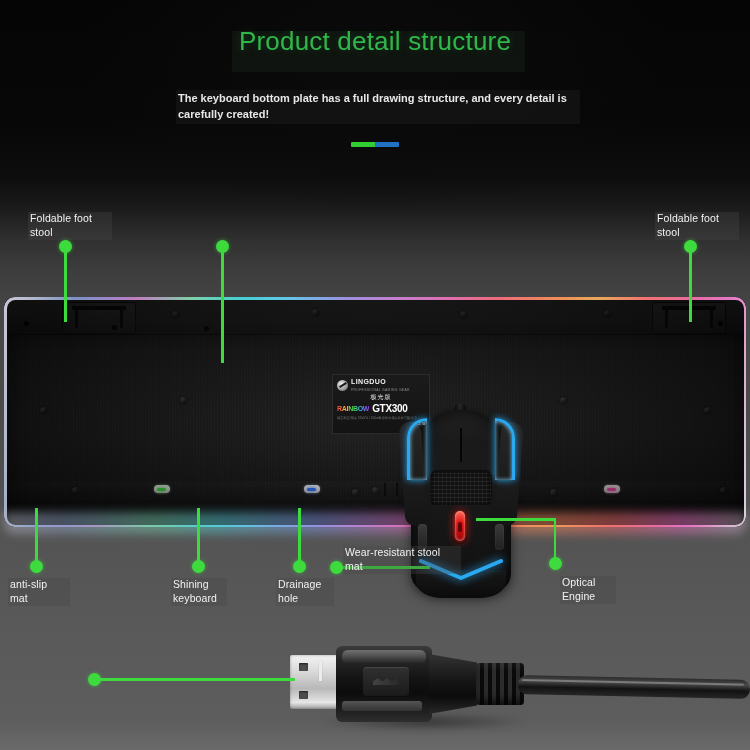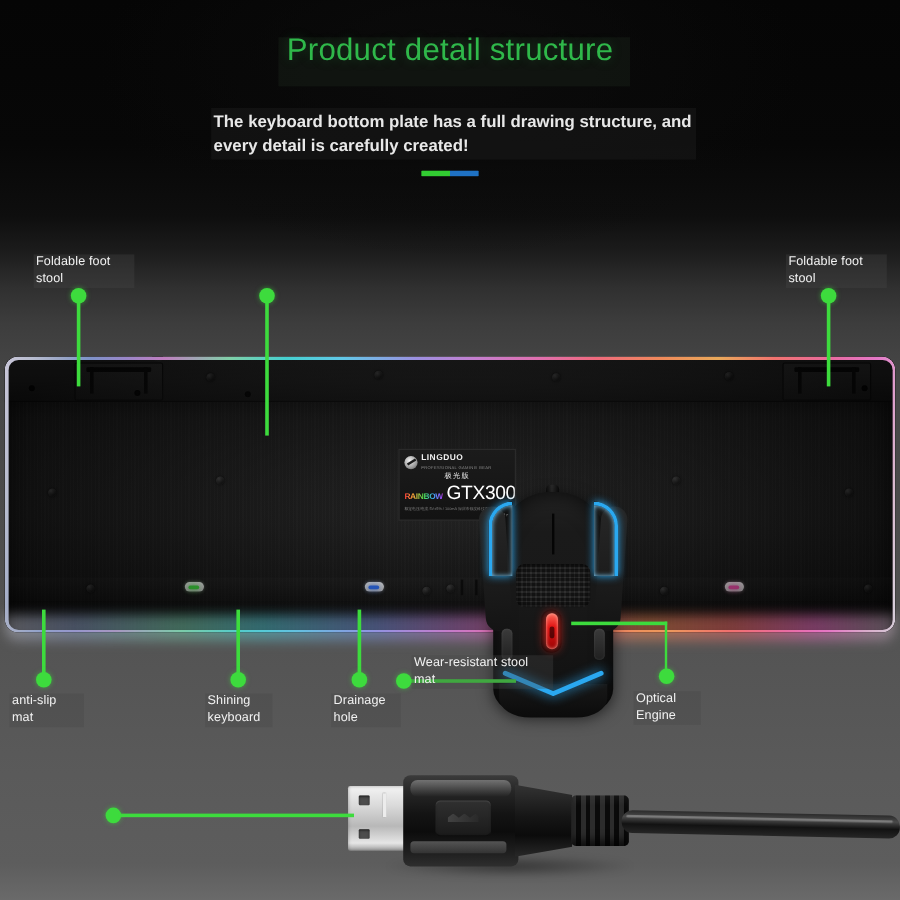--- a/index.html
+++ b/index.html
@@ -46,21 +46,21 @@
     position: absolute;
     left: 232px; top: 31px;
     width: 293px; height: 41px;
     background: rgba(22,30,22,.55);
     pointer-events: none;
   }
   .hdr-sub {
     position: absolute;
     left: 176px; top: 90px;
     width: 404px;
-    font-size: 14px;
+    font-size: 11px;
     line-height: 1.45;
     color: #e8e8e8;
     font-weight: bold;
     background: rgba(26,26,26,.55);
     padding: 1px 2px;
   }
   .hdr-rule {
     position: absolute;
     top: 142px; left: 50%;
     transform: translateX(-50%);
@@ -256,21 +256,21 @@
   }
   .st-brand { font-size: 7px; font-weight: bold; color: #f0f0f0; letter-spacing: .4px; }
   .st-sub { font-size: 3.4px; color: #8c8c8c; letter-spacing: .3px; margin-top: 1px; }
   .st-cn { text-align: center; font-size: 6px; color: #e2e2e2; margin-top: 2px; letter-spacing: 1px; }
   .st-model { display: flex; align-items: flex-end; gap: 3px; margin-top: 2px; }
   .st-rainbow {
     font-size: 7px; font-weight: bold; letter-spacing: -.3px;
     background: linear-gradient(90deg,#ff3b3b,#ffb43b,#4ade4a,#3bb0ff,#b03bff);
     -webkit-background-clip: text; background-clip: text; color: transparent;
   }
-  .st-gtx { font-size: 16px; font-weight: normal; color: #fff; letter-spacing: -.3px; line-height: 1; }
+  .st-gtx { font-size: 10px; font-weight: bold; color: #fff; letter-spacing: -.3px; line-height: 1; }
   .st-fine { font-size: 3.2px; color: #7e7e7e; margin-top: 2px; }
   .st-cert { display: flex; gap: 3px; align-items: center; justify-content: flex-end; margin-top: 1px; font-size: 4px; color: #cfcfcf; }
 
   
   #mouse {
     position: absolute;
     left: 400px; top: 404px;
     width: 122px; height: 196px;
     pointer-events: none;
   }
@@ -596,21 +596,21 @@
 hole</div>
 
   <div class="co-dot" style="left:330px; top:561px"></div>
   <div class="co-hline" style="left:341px; top:566.4px; width:89px"></div>
   <div class="co-label" style="left:343px; top:546px; width:118px">Wear-resistant stool
 mat</div>
 
   <div class="co-hline" style="left:476px; top:518.4px; width:80px"></div>
   <div class="co-vline" style="left:553.8px; top:518px; height:41px"></div>
   <div class="co-dot" style="left:548.5px; top:557px"></div>
-  <div class="co-label" style="left:528px; top:576px; width:56px">Optical
+  <div class="co-label" style="left:560px; top:576px; width:56px">Optical
 Engine</div>
 
   <div id="usb">
     <div class="usb-shadow"></div>
     <div class="usb-metal">
       <div class="usb-slot a"></div>
       <div class="usb-slot b"></div>
     </div>
     <div class="usb-tongue"></div>
     <div class="usb-shell"></div>

